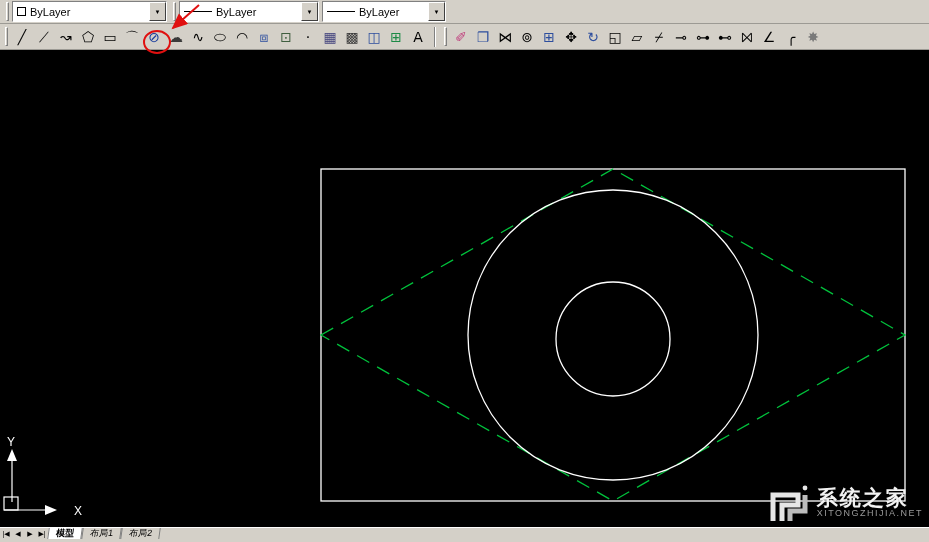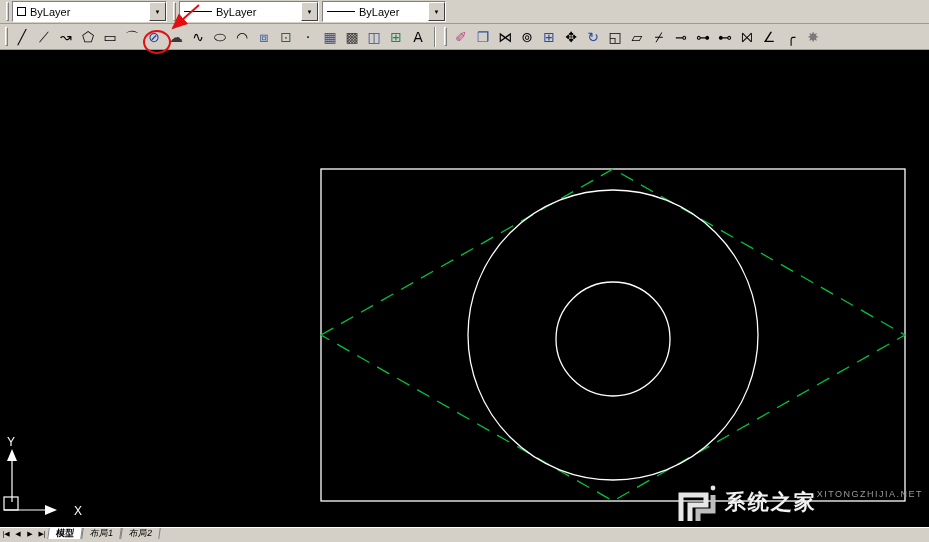--- a/index.html
+++ b/index.html
@@ -46,21 +46,21 @@
   .ticon { font-size:14px; line-height:1; font-family:"DejaVu Sans", sans-serif; }
   .tgroup { display:flex; align-items:center; }
   .tsep { width:2px; height:20px; border-left:1px solid #808080; border-right:1px solid #fff; margin:0 5px; }
 
   
   .canvas { position:relative; width:929px; height:477px; background:#000; overflow:hidden; }
   .canvas svg.drawing { position:absolute; left:0; top:0; }
 
   
   .watermark { position:absolute; right:6px; bottom:4px; display:flex; align-items:center; gap:7px; }
-  .wm-text { display:flex; flex-direction:row; line-height:1.1; }
+  .wm-text { display:flex; flex-direction:column; line-height:1.1; }
   .wm-title { color:#f2f2f2; font-weight:bold; font-size:21px; letter-spacing:2px; }
   .wm-sub { color:#9a9a9a; font-size:9px; letter-spacing:1.5px; }
 
   
   .tabbar { height:12px; background:#d4d0c8; display:flex; align-items:stretch; font-size:9px; border-top:1px solid #fff; }
   .navbtn { width:12px; display:flex; align-items:center; justify-content:center; font-size:7px; color:#000; }
   .tab { padding:0 7px; display:flex; align-items:center; color:#000;
          border-left:1px solid #808080; border-right:1px solid #808080; transform:skewX(-8deg); }
   .tab.active { background:#fff; font-weight:bold; }
 

